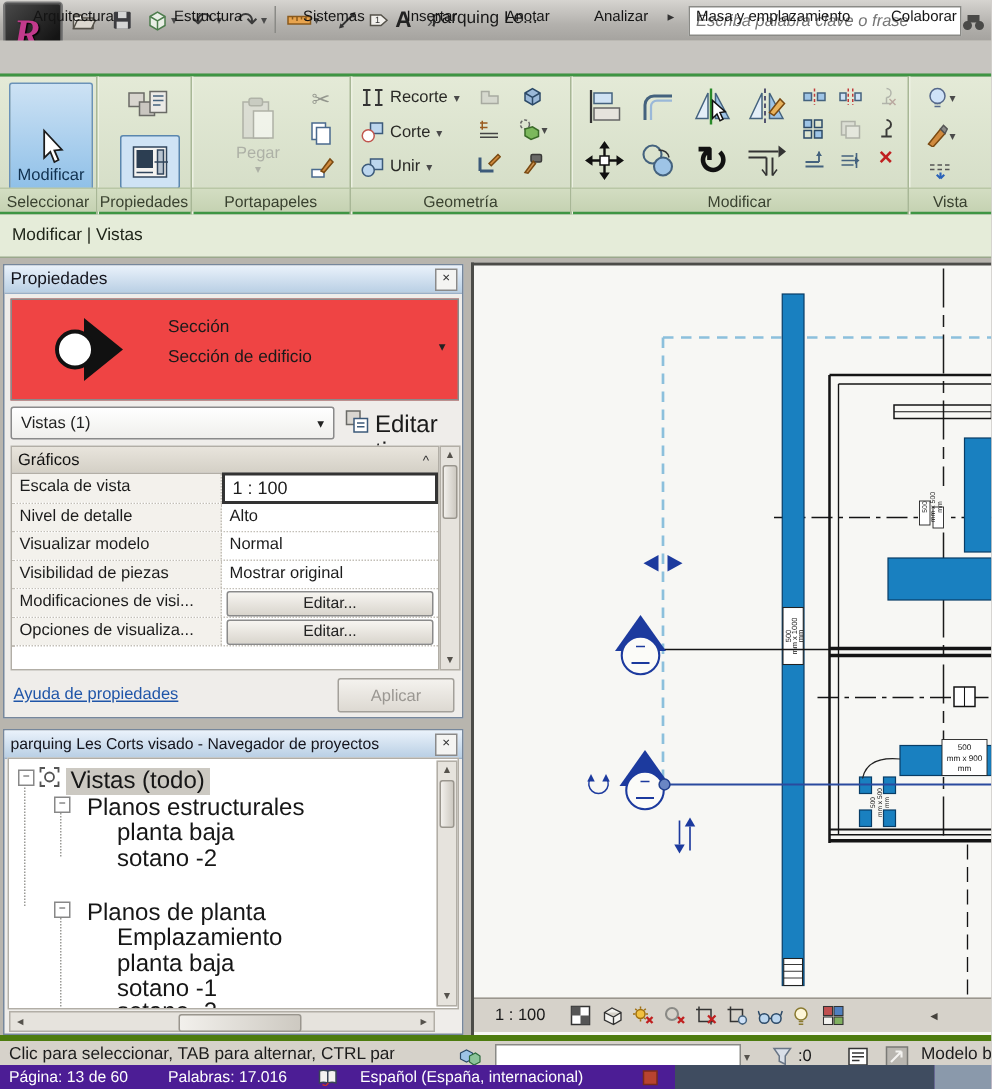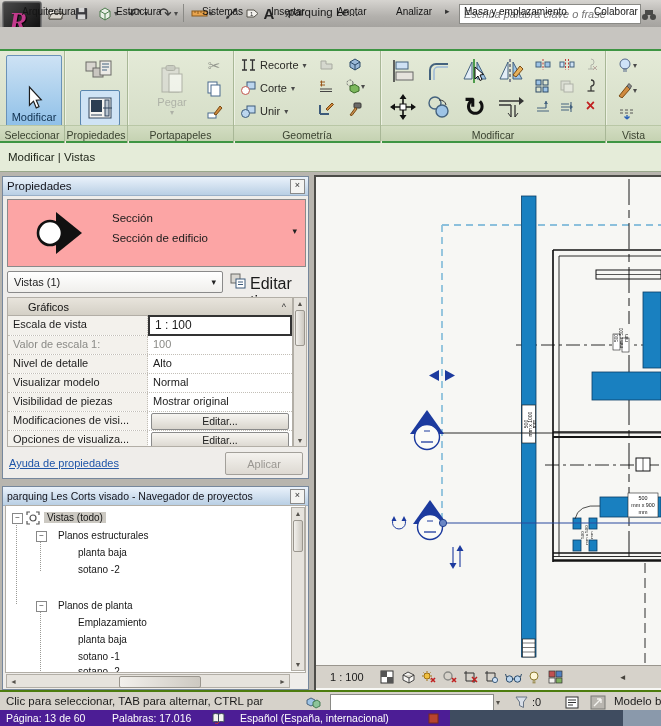--- a/index.html
+++ b/index.html
@@ -41,46 +41,46 @@
   .optbar{left:0;top:143px;width:661px;height:29px;background:#e5ecd9;border-bottom:1px solid #9aa88c;
     box-sizing:border-box;display:flex;align-items:center}
   .optbar span{font-size:11.5px;color:#20261a;margin-left:8px}
   
   .palette{background:#efedea;border:1px solid #76879c;box-sizing:border-box}
   .phead{left:0;top:0;right:0;height:18px;background:linear-gradient(#eaf2fb,#b9cfe4);
     border-bottom:1px solid #9ab0c8;display:flex;align-items:center}
   .phead span{font-size:11.5px;color:#14141c;margin-left:4px}
   .closebox{width:13px;height:13px;border:1px solid #8a8a8a;background:#f4f4f2;font-size:9px;color:#333;
     line-height:11px;text-align:center}
-  .typesel{border:1px solid #8a8a8a;background:#fca5a5}
+  .typesel{border:1px solid #8a8a8a;background:#ef4444}
   .combo{border:1px solid #8a8a8a;border-radius:2px;background:linear-gradient(#fff,#f0efec);
     display:flex;align-items:center;font-size:11px;color:#222}
   .grow{display:flex;border-bottom:1px dotted #c3bfb7;background:#fff}
   .gl{width:140px;background:#f3f1ec;border-right:1px dotted #c3bfb7;font-size:11px;color:#1c1c1c;
       padding:2px 0 0 5px;box-sizing:border-box;white-space:nowrap;overflow:hidden}
   .gv{flex:1;font-size:11px;color:#1c1c1c;padding:2px 0 0 5px;position:relative}
   .ebtn{position:absolute;left:3px;top:1px;right:3px;height:15px;border:1px solid #8a8a8a;border-radius:2px;
     background:linear-gradient(#f7f5f1,#d9d5cd);font-size:10.5px;color:#222;text-align:center;line-height:14px}
   .sbar{background:#e6e3dd;border:1px solid #b2aea6;box-sizing:border-box}
   .sthumb{position:absolute;left:1px;right:1px;border:1px solid #9a968e;border-radius:2px;
     background:linear-gradient(90deg,#f2f0ec,#cdc9c1)}
   .sarrow{position:absolute;left:0;right:0;text-align:center;font-size:7px;color:#55524c}
   
-  .titem{position:absolute;font-size:10px;color:#161616;white-space:nowrap}
+  .titem{position:absolute;font-size:16px;color:#161616;white-space:nowrap}
   .expand{position:absolute;width:9px;height:9px;border:1px solid #888;background:#fff;
     font-size:8px;line-height:7px;text-align:center;color:#333}
   .spine{position:absolute;width:1px;border-left:1px dotted #9a9a96}
   
   .canvas{left:314px;top:175px;width:347px;height:515px;background:#f7f7f4;
     border-left:2px solid #4c4c48;border-top:2px solid #4c4c48;box-sizing:border-box}
   .viewbar{position:absolute;left:0;bottom:2px;width:345px;height:22px;background:#d6d2ca;
     border-top:1px solid #9a968e;display:flex;align-items:center}
   .vic{width:19px;height:17px;margin-right:2px}
   
-  .statusbar{left:0;top:690px;width:661px;height:20px;background:#d6d2ca;border-top:2px solid #4d7c0f;
+  .statusbar{left:0;top:690px;width:661px;height:20px;background:#d6d2ca;border-top:4px solid #4d7c0f;
     box-sizing:border-box}
   .wordbar{left:0;top:710px;width:661px;height:16px;background:#4c1d95;overflow:hidden}
   .wtext{position:absolute;top:2px;font-size:10.5px;color:#fdfdfd;white-space:nowrap}
 </style>
 </head>
 <body>
 
 <div id="root">
 
   <div class="ab titlebar"></div>
@@ -450,30 +450,26 @@
       <svg width="16" height="16" viewBox="0 0 16 16">
           <rect x="1" y="1" width="9" height="9" fill="#d9d6d0" stroke="#6a6a66"></rect>
           <rect x="6" y="6" width="9" height="9" fill="#fff" stroke="#3c5a7a"></rect>
           <path d="M8 9 h5 M8 11.5 h5" stroke="#3c5a7a"></path>
         </svg>
     </span>
     <span class="ab" style="left:247px;top:98px;font-size:16px;color:#1a1a1a">Editar tipo</span>
 
     <div class="ab" style="left:4px;top:120px;width:286px;height:150px;overflow:hidden;border:1px solid #b2aea6;box-sizing:border-box;background:#fff">
       <div style="height:17px;background:linear-gradient(#e8e4dc,#d4d0c6);display:flex;align-items:center;border-bottom:1px solid #b2aea6">
-        <span style="font-size:11px;color:#111;margin-left:20px;flex:1">Gráficos</span>
+        <span style="font-size:11px;color:#111;margin-left:4px;flex:1">Gráficos</span>
         <span style="font-size:9px;color:#333;margin-right:6px">^</span>
       </div>
       <div class="grow" style="height:19px">
         <div class="gl">Escala de vista</div>
         <div class="gv" style="border:2px solid #333;margin:-1px 0;padding-top:1px;font-size:12px">1 : 100</div>
-      </div>
-      <div class="grow" style="height:18px">
-        <div class="gl" style="color:#8a8a86">Valor de escala    1:</div>
-        <div class="gv" style="color:#8a8a86">100</div>
       </div>
       <div class="grow" style="height:18px">
         <div class="gl">Nivel de detalle</div>
         <div class="gv">Alto</div>
       </div>
       <div class="grow" style="height:18px">
         <div class="gl">Visualizar modelo</div>
         <div class="gv">Normal</div>
       </div>
       <div class="grow" style="height:18px">

